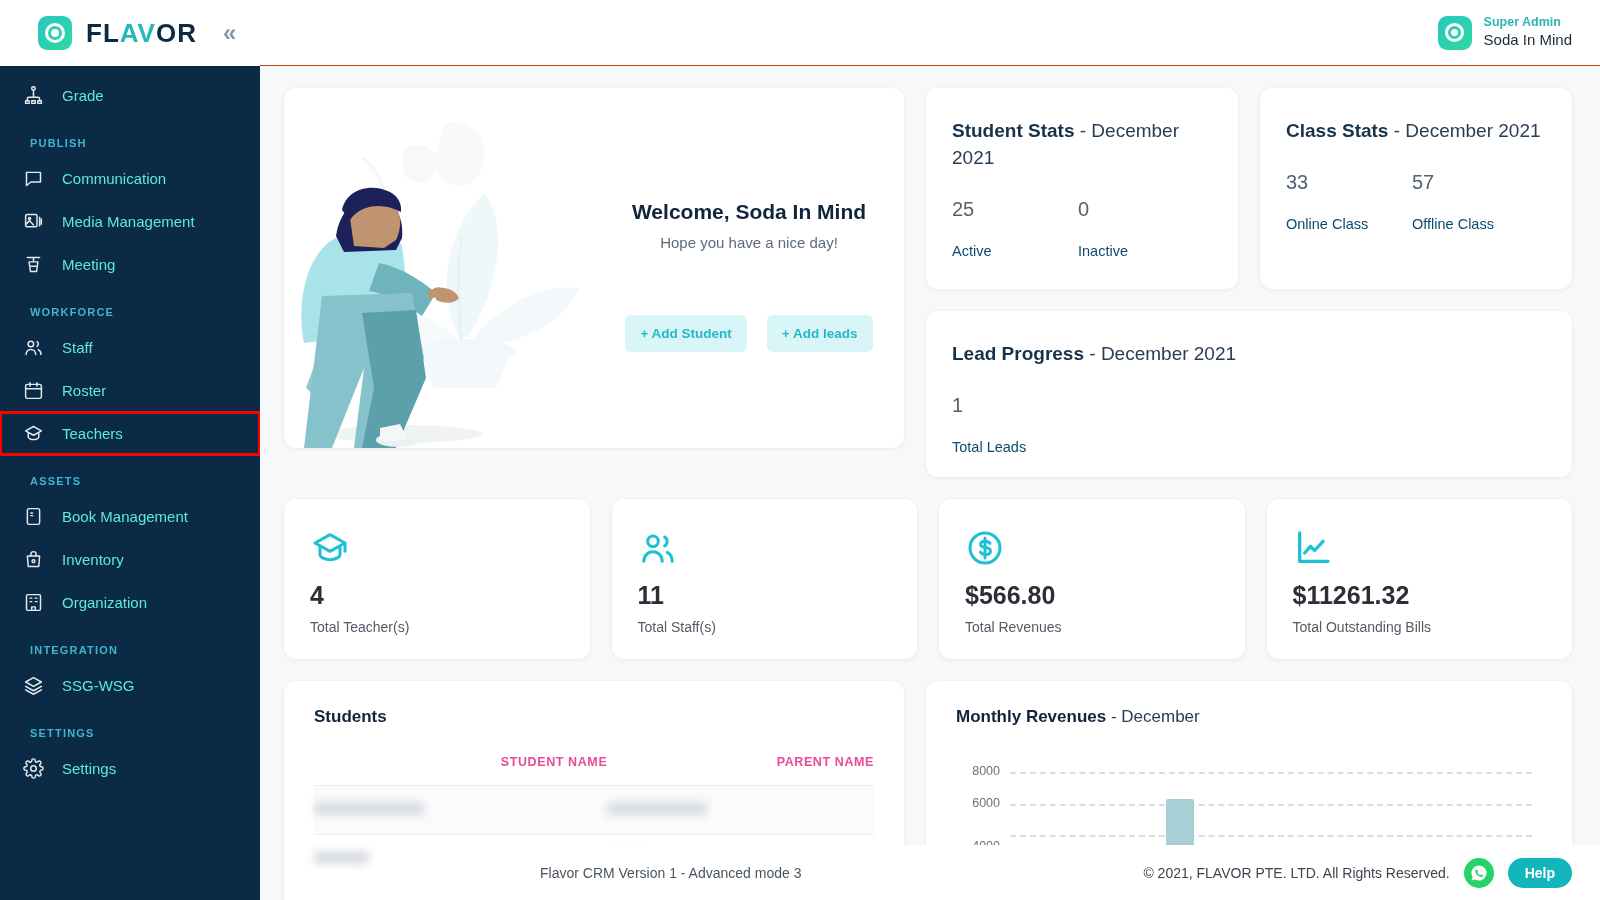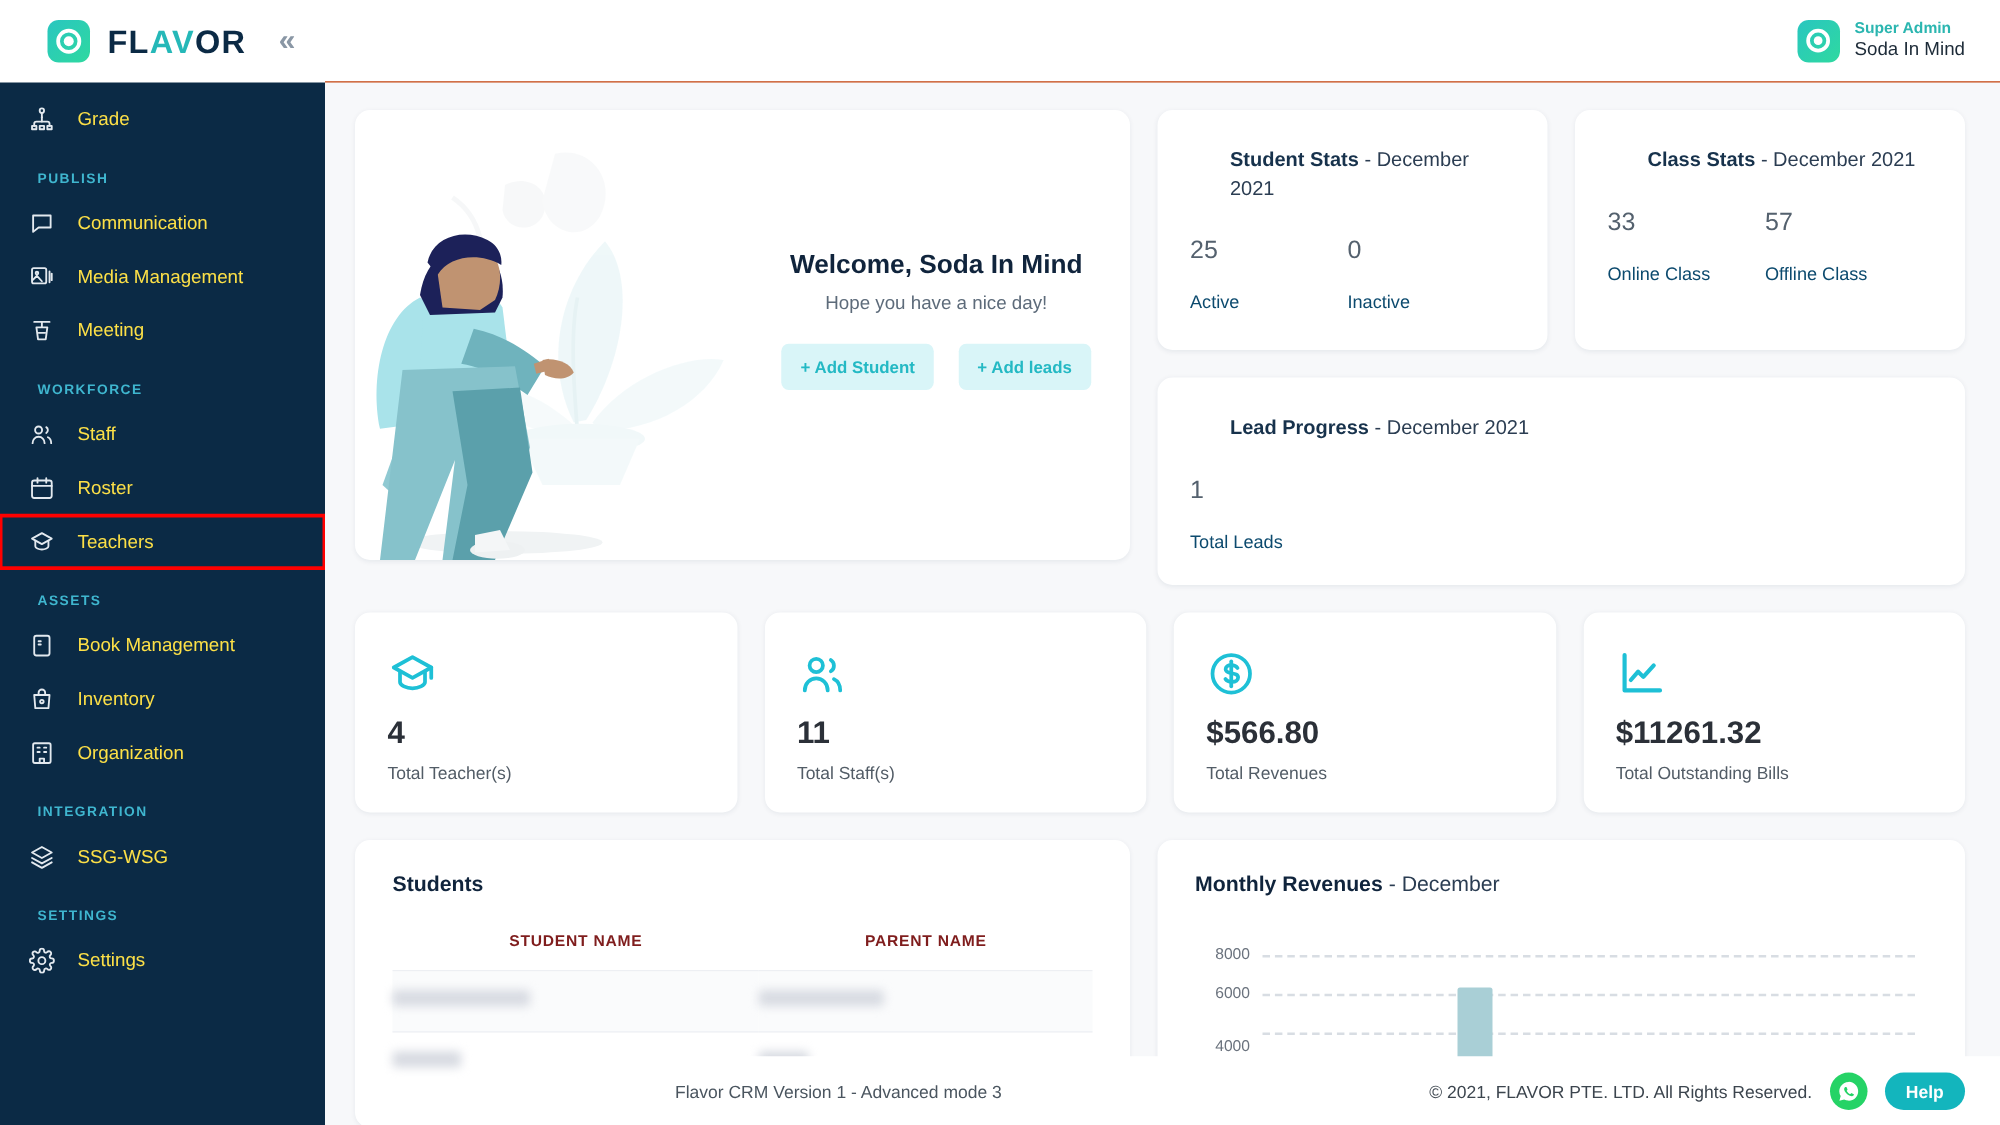--- a/index.html
+++ b/index.html
@@ -34,21 +34,21 @@
   .collapse-btn { margin-left: 12px; color: #8a97a5; font-size: 24px; line-height: 1;
     cursor: pointer; font-weight: 600; }
 
   .nav { padding-top: 8px; }
   .nav-section {
     font-size: 11px; letter-spacing: 1.2px; color: #3fb6cf;
     padding: 20px 0 8px 30px; font-weight: 600;
   }
   .nav-item {
     display: flex; align-items: center; gap: 18px;
-    height: 43px; padding-left: 22px; color: #fde047; font-size: 15px;
+    height: 43px; padding-left: 22px; color: #5eead4; font-size: 15px;
     cursor: pointer; position: relative;
   }
   .nav-item .ico { width: 22px; height: 22px; flex: 0 0 22px;
     display: flex; align-items: center; justify-content: center; color: #e3e9ef; }
   .nav-item.highlighted { outline: 3px solid #ff0000; outline-offset: -2px; width: 260px; }
 
   
   .main { flex: 1; height: 900px; position: relative; background: #f7f8fa; overflow: hidden; }
   .topbar {
     height: 66px; background: #ffffff; display: flex; align-items: center;
@@ -71,48 +71,48 @@
   
   .welcome { width: 620px; height: 360px; position: relative; overflow: hidden;
     display: flex; align-items: center; }
   .illus { position: absolute; left: 0; top: 0; width: 330px; height: 360px; }
   .welcome-text { position: absolute; left: 340px; top: 112px; width: 250px; text-align: center; }
   .welcome-title { font-size: 21px; font-weight: bold; color: #10243c; }
   .welcome-sub { font-size: 15px; color: #5d6b7a; margin-top: 10px; }
   .btn-row { display: flex; gap: 20px; margin-top: 24px; justify-content: center; }
   .btn-light { background: #d9f5f8; color: #24b9c4; border: none; border-radius: 6px;
     padding: 11px 15px; font-size: 13.5px; font-weight: 600; cursor: pointer;
-    font-family: "Liberation Sans", sans-serif; }
+    font-family: "Liberation Sans", sans-serif; margin-top: 40px; }
 
   
   .right-col { flex: 1; display: flex; flex-direction: column; gap: 22px; }
   .stat-pair { display: flex; gap: 22px; }
   .stat-card { flex: 1; padding: 30px 26px; }
-  .stat-head { font-size: 16px; color: #17324c; line-height: 1.42; margin-left: 32px; }
+  .stat-head { font-size: 19px; color: #17324c; line-height: 1.42; }
   .stat-head b { font-weight: bold; }
   .stat-head span { color: #2b3d52; font-weight: normal; }
   .stat-nums { display: flex; margin-top: 26px; }
   .stat-num-block { width: 126px; }
   .stat-num { font-size: 20px; color: #54616e; font-weight: 500; }
   .stat-lbl { font-size: 14.5px; color: #0c4a6e; margin-top: 22px; }
   .lead-card { padding: 30px 26px; height: 166px; }
 
   
   .kpi-row { display: flex; gap: 22px; margin-top: 22px; }
   .kpi { flex: 1; height: 160px; padding: 28px 26px; }
   .kpi-icon { color: #1ec0d6; height: 42px; display: flex; align-items: center; }
   .kpi-val { font-size: 25px; font-weight: bold; color: #2b3038; margin-top: 12px; }
   .kpi-lbl { font-size: 14px; color: #525c66; margin-top: 9px; }
 
   
   .bottom-row { display: flex; gap: 22px; margin-top: 22px; }
   .students-card { width: 620px; height: 230px; padding: 26px 30px 0 30px; overflow: hidden; }
   .card-title { font-size: 17px; font-weight: bold; color: #10243c; }
   .tbl { width: 100%; margin-top: 28px; border-collapse: collapse; }
-  .tbl th { text-align: center; font-size: 12.5px; letter-spacing: .6px; color: #7f1d1d;
+  .tbl th { text-align: right; font-size: 12.5px; letter-spacing: .6px; color: #ec4899;
     font-weight: 600; padding-bottom: 16px; }
   .tbl td { padding: 15px 0; border-top: 1px solid #edeff3; }
   .redact { display: inline-block; height: 13px; border-radius: 3px;
     background: #d8dbe2; filter: blur(4px); }
 
   .chart-card { flex: 1; height: 230px; padding: 26px 30px 0 30px; position: relative; overflow: hidden; }
   .chart-area { position: relative; margin-top: 30px; height: 140px; }
   .gridline { position: absolute; left: 54px; right: 10px; height: 0;
     border-top: 2px dashed #d8dde3; }
   .ytick { position: absolute; left: 0; width: 44px; text-align: right;

